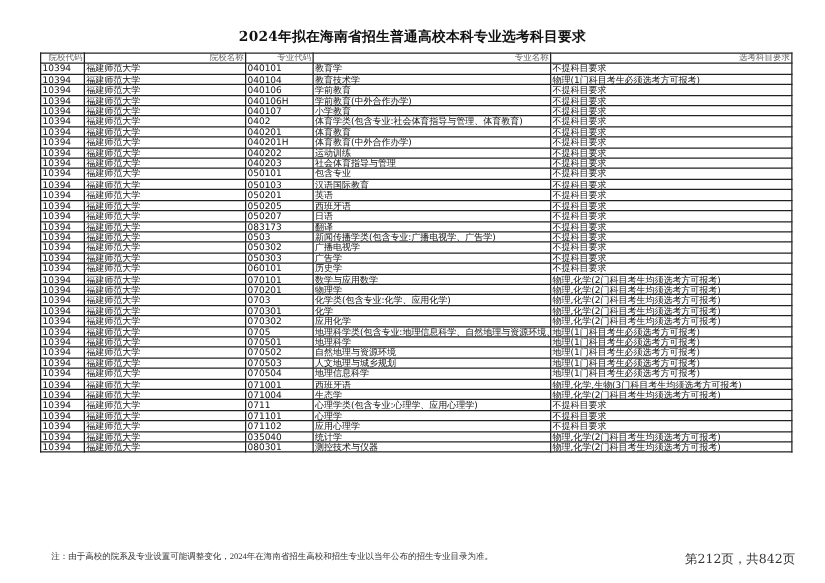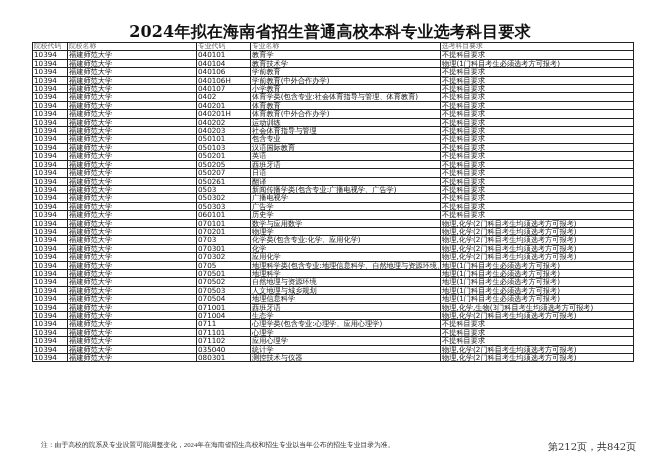--- a/index.html
+++ b/index.html
@@ -1,20 +1,20 @@
 <!DOCTYPE html>
 <html><head>
   <meta charset="utf-8">
   <style>
     html, body { margin:0; padding:0; background:#ffffff; }
     body { width:660px; height:466px; position:relative; overflow:hidden; font-family:"DejaVu Sans", sans-serif; color:#111; }
-    .title { position:absolute; top:22px; left:0; width:660px; text-align:center; font-family:"DejaVu Serif", serif; font-weight:bold; font-size:16px; letter-spacing:0.2px; }
+    .title { position:absolute; top:22px; left:0; width:660px; text-align:center; font-family:"DejaVu Serif", serif; font-weight:bold; font-size:11px; letter-spacing:0.2px; }
     table.grid { position:absolute; left:32px; top:42px; width:601px; border-collapse:collapse; table-layout:fixed; font-size:7.2px; line-height:7.4px; }
     table.grid td, table.grid th { border:1px solid #222; padding:0 1px; height:7.4px; white-space:nowrap; overflow:hidden; vertical-align:middle; }
-    table.grid th { font-weight:normal; color:#666; font-family:"DejaVu Serif", serif; font-size:6.8px; text-align:left; }
+    table.grid th { font-weight:normal; color:#666; font-family:"DejaVu Serif", serif; font-size:6.8px; text-align:right; }
     td.c-code { }
     td.tall { height:16.6px; white-space:normal; }
     .footer-note { position:absolute; left:41px; top:440px; font-size:6.8px; font-family:Liberation Serif, serif; color:#333; }
     .footer-page { position:absolute; left:548px; top:440px; font-size:10px; font-family:"DejaVu Serif", serif; color:#333; }
   </style>
 </head>
 <body>
 
 <div class="title">2024年拟在海南省招生普通高校本科专业选考科目要求</div>
 
@@ -137,21 +137,21 @@
       <tr>
         <td class="c-code">10394</td>
         <td>福建师范大学</td>
         <td>050207</td>
         <td>日语</td>
         <td>不提科目要求</td>
       </tr>
       <tr>
         <td class="c-code">10394</td>
         <td>福建师范大学</td>
-        <td>050261</td>
+        <td>083173</td>
         <td>翻译</td>
         <td>不提科目要求</td>
       </tr>
       <tr>
         <td class="c-code">10394</td>
         <td>福建师范大学</td>
         <td>0503</td>
         <td>新闻传播学类(包含专业:广播电视学、广告学)</td>
         <td>不提科目要求</td>
       </tr>

